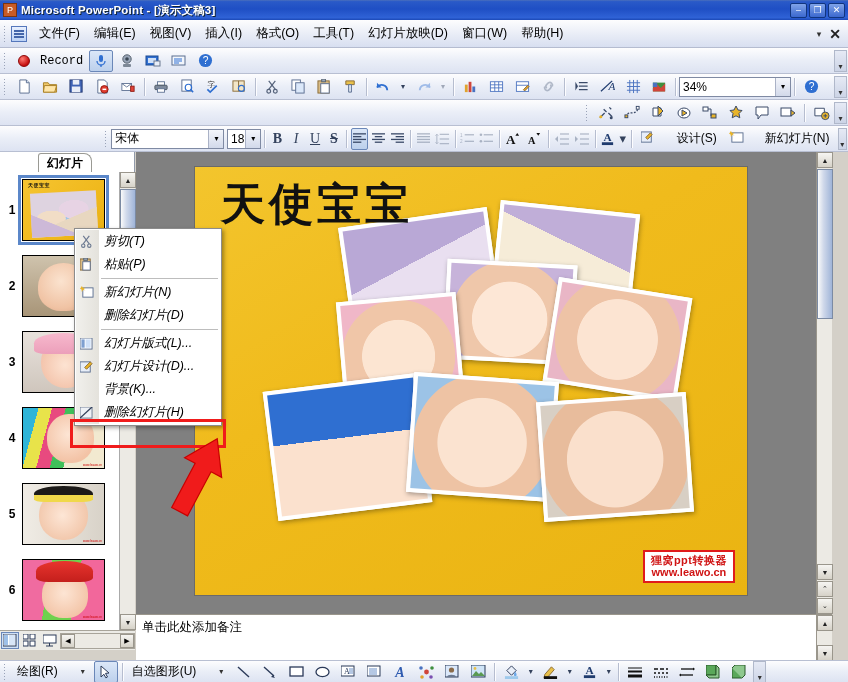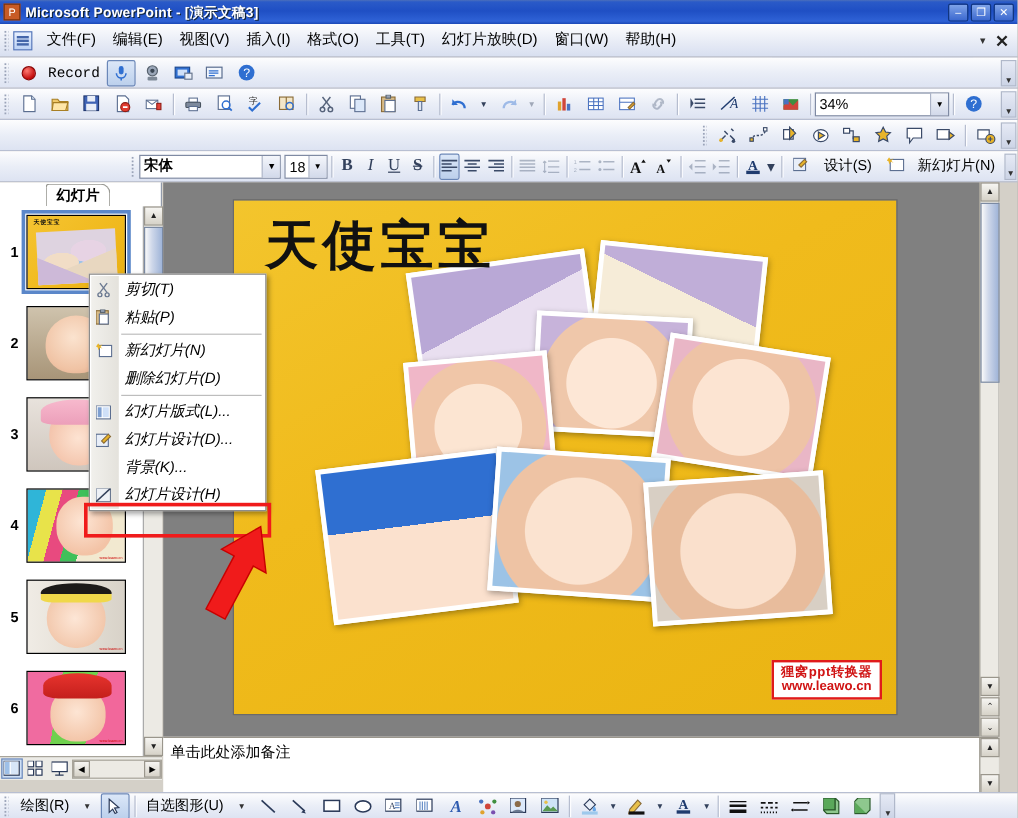--- a/index.html
+++ b/index.html
@@ -93,29 +93,29 @@
   .rec-label{ font-family:"Liberation Mono",monospace; font-size:12px; margin:0 5px 0 3px; }
   .combo {
     height:20px;background:#fff;border:1px solid #7f8aa3;
     display:flex;align-items:center; font-size:12px; color:#000; padding-left:3px;
   }
   .combo .cbtxt{ flex:1; overflow:hidden; white-space:nowrap; }
   .combo .cbarrow{
     width:15px;height:18px;background:linear-gradient(to bottom,#f4f6fb,#d2d9ea);
     border-left:1px solid #aab2c6; display:flex;align-items:center;justify-content:center;font-size:8px;
   }
-  .fontcombo{ width:165px;font-weight:bold; }
+  .fontcombo{ width:165px; }
   .sizecombo{ width:48px; }
   .zoomcombo{ width:112px; }
   .fmt-b{font-weight:bold;font-family:"Liberation Serif",serif;font-size:14px;}
   .fmt-i{font-style:italic;font-family:"Liberation Serif",serif;font-size:14px;}
   .fmt-u{text-decoration:underline;font-family:"Liberation Serif",serif;font-size:14px;}
   .fmt-s{text-decoration:line-through;font-weight:bold;font-family:"Liberation Serif",serif;font-size:14px;}
   .textbtn{
-    height:22px;padding:0 5px;display:flex;align-items:center;gap:11px;
+    height:22px;padding:0 5px;display:flex;align-items:center;gap:21px;
     border:1px solid transparent;border-radius:2px;font-size:12px;white-space:nowrap;color:#000;
   }
 
   
   .leftpane{
     position:absolute;left:0;top:152px;width:135px;height:478px;
     background:#fff; border-right:1px solid #919aaa;
   }
   .tabstrip{
     position:absolute;left:0;top:152px;width:135px;height:20px;
@@ -1152,21 +1152,21 @@
     </div>
 
 
     <div class="ctx-row">
       <span class="ctx-ic">
           <svg width="13" height="12" viewBox="0 0 14 13">
             <rect x="0" y="0" width="13" height="12" fill="#eef1f6" stroke="#6a7890"></rect>
             <line x1="0" y1="12" x2="13" y2="0" stroke="#33405a" stroke-width="1.4"></line>
           </svg>
         </span>
-      <span class="ctx-lbl">幻灯片设计(H)</span>
+      <span class="ctx-lbl">删除幻灯片(H)</span>
     </div>
   </div>
 
   <div class="ctx-hl-box" style="left:70px; top:419px; width:156px; height:29px;"></div>
 
   <svg class="red-arrow" style="left:160px; top:430px; width:80px; height:90px;" viewBox="0 0 80 90">
     <path d="M38 4 L60 36 L48 36 L48 86 L30 86 L30 36 L18 36 Z" transform="rotate(28 38 45)" fill="#f01b1b" stroke="#c80000" stroke-width="1.2"></path>
   </svg>
 
 </div>

